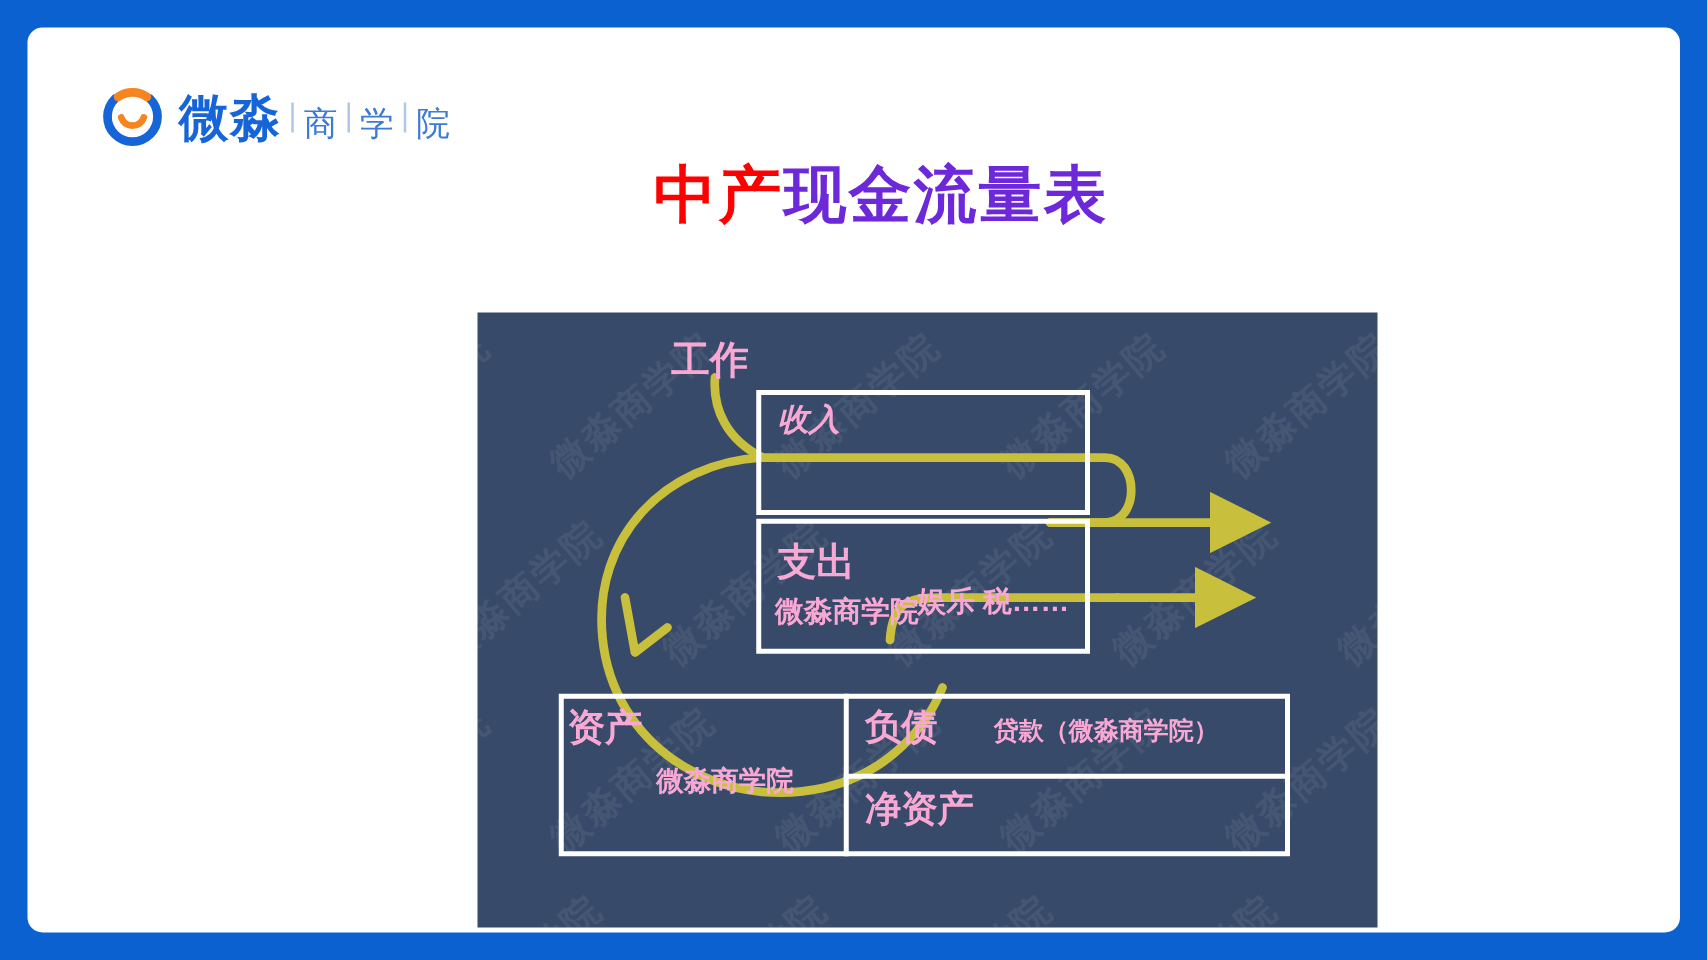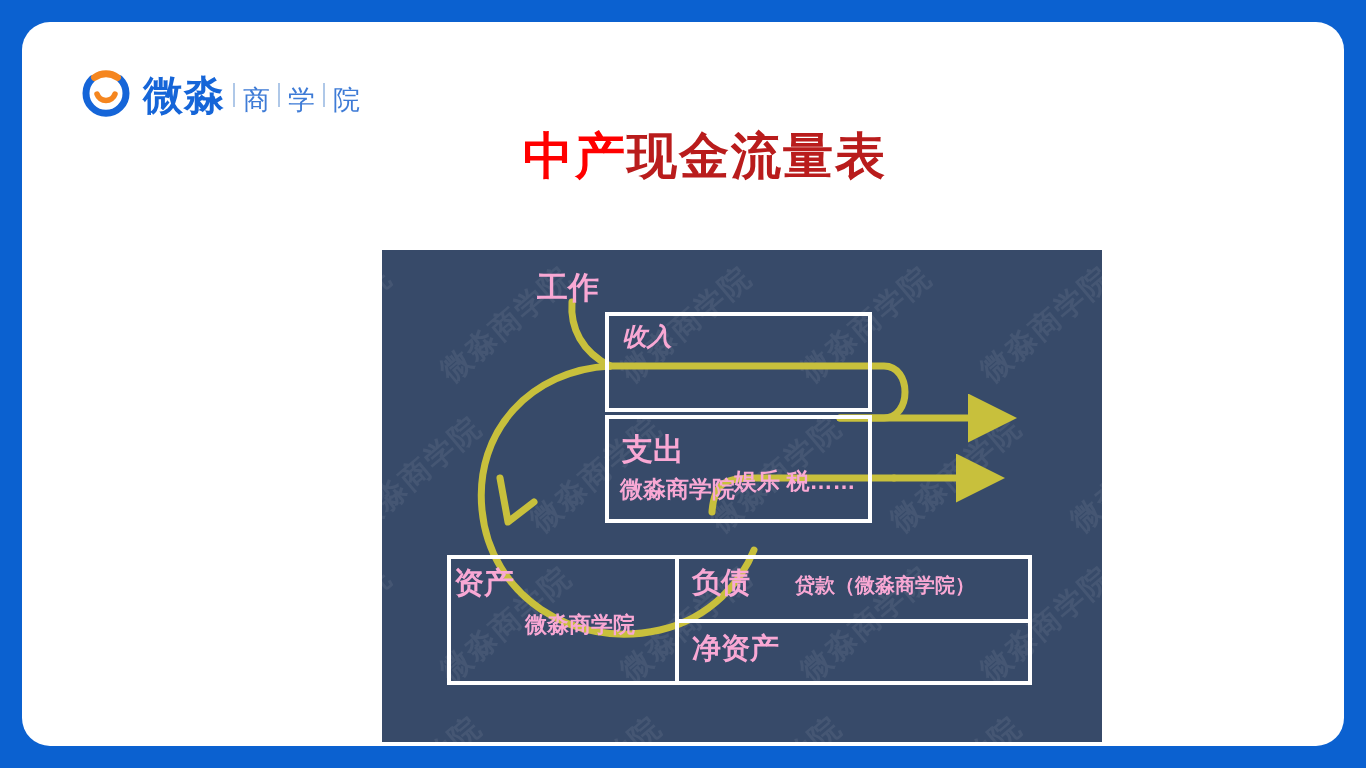--- a/index.html
+++ b/index.html
@@ -15,21 +15,21 @@
     overflow: hidden;
     font-family: "Liberation Sans", "DejaVu Sans", sans-serif;
   }
   #slide-inner {
     position: absolute;
     left: 22px;
     top: 22px;
     width: 1322px;
     height: 724px;
     background: #ffffff;
-    border-radius: 28px;
+    border-radius: 12px;
   }
 
   
   #logo {
     position: absolute;
     left: 57px;
     top: 42px;
     width: 270px;
     height: 62px;
     display: flex;
@@ -79,21 +79,21 @@
     width: 1366px;
     text-align: center;
     font-family: "DejaVu Serif", "Liberation Serif", serif;
     font-size: 50px;
     font-weight: 700;
     letter-spacing: 2px;
     line-height: 1.1;
     white-space: nowrap;
   }
   #title .t-red { color: #FF0000; }
-  #title .t-black { color: #b91c1c; }
+  #title .t-black { color: #6d28d9; }
 
   
   #panel {
     position: absolute;
     left: 360px;
     top: 228px;
     width: 720px;
     height: 492px;
     background: #374A69;
     overflow: hidden;

